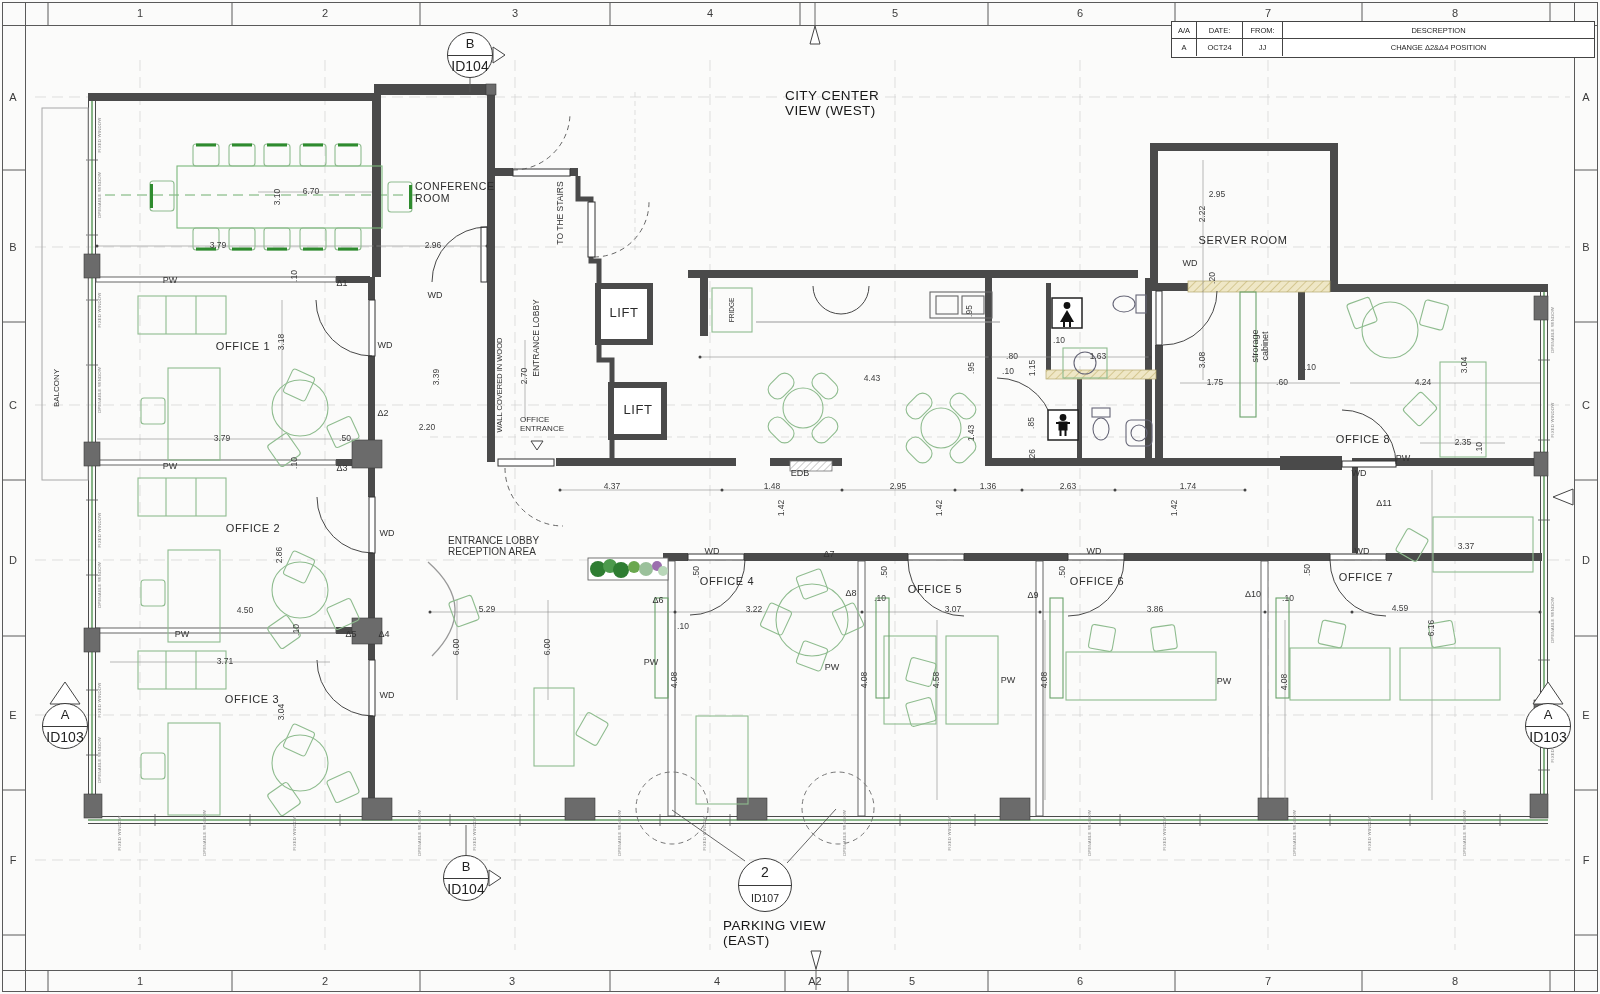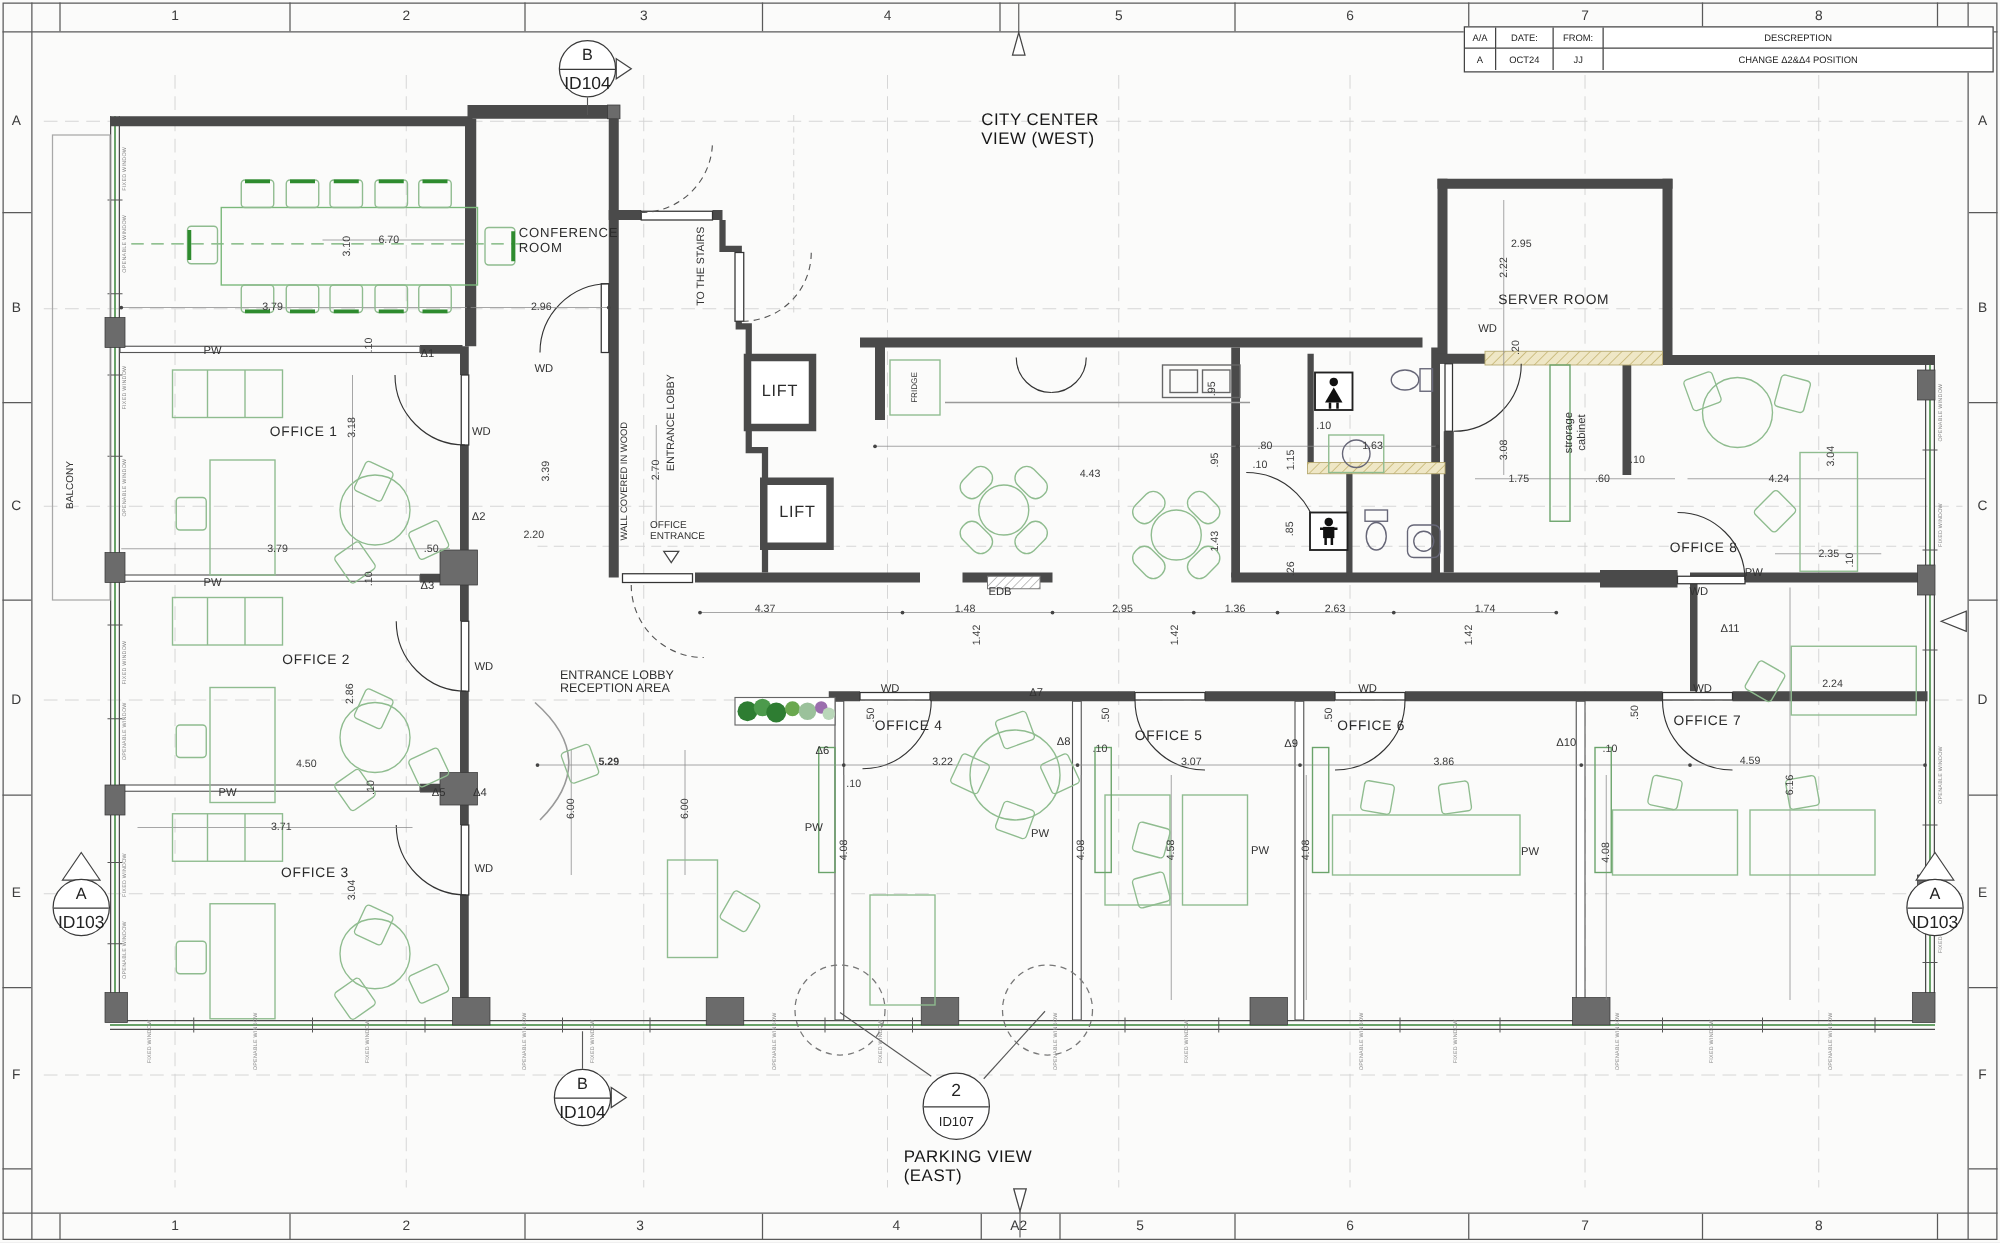--- a/index.html
+++ b/index.html
@@ -512,21 +512,21 @@
       <span class="anno dim" style="left: 345px; top: 439px; transform: translate(-50%, -50%);">.50</span>
       <span class="anno dim" style="left: 295px; top: 463px; transform: translate(-50%, -50%) rotate(-90deg);">.10</span>
       <span class="anno dim" style="left: 280px; top: 555px; transform: translate(-50%, -50%) rotate(-90deg);">2.86</span>
       <span class="anno dim" style="left: 245px; top: 611px; transform: translate(-50%, -50%);">4.50</span>
       <span class="anno dim" style="left: 297px; top: 630px; transform: translate(-50%, -50%) rotate(-90deg);">.10</span>
       <span class="anno dim" style="left: 225px; top: 662px; transform: translate(-50%, -50%);">3.71</span>
       <span class="anno dim" style="left: 282px; top: 712px; transform: translate(-50%, -50%) rotate(-90deg);">3.04</span>
       <span class="anno dim" style="left: 427px; top: 428px; transform: translate(-50%, -50%);">2.20</span>
       <span class="anno dim" style="left: 525px; top: 376px; transform: translate(-50%, -50%) rotate(-90deg);">2.70</span>
       <span class="anno dim" style="left: 437px; top: 377px; transform: translate(-50%, -50%) rotate(-90deg);">3.39</span>
-      <span class="anno dim" style="left: 487px; top: 610px; transform: translate(-50%, -50%); font-weight: bold;">5.29</span>
+      <span class="anno dim" style="left: 487px; top: 610px; transform: translate(-50%, -50%);">5.29</span>
       <span class="anno dim" style="left: 457px; top: 647px; transform: translate(-50%, -50%) rotate(-90deg);">6.00</span>
       <span class="anno dim" style="left: 548px; top: 647px; transform: translate(-50%, -50%) rotate(-90deg);">6.00</span>
       <span class="anno dim" style="left: 612px; top: 487px; transform: translate(-50%, -50%);">4.37</span>
       <span class="anno dim" style="left: 772px; top: 487px; transform: translate(-50%, -50%);">1.48</span>
       <span class="anno dim" style="left: 898px; top: 487px; transform: translate(-50%, -50%);">2.95</span>
       <span class="anno dim" style="left: 988px; top: 487px; transform: translate(-50%, -50%);">1.36</span>
       <span class="anno dim" style="left: 1068px; top: 487px; transform: translate(-50%, -50%);">2.63</span>
       <span class="anno dim" style="left: 1188px; top: 487px; transform: translate(-50%, -50%);">1.74</span>
       <span class="anno dim" style="left: 782px; top: 508px; transform: translate(-50%, -50%) rotate(-90deg);">1.42</span>
       <span class="anno dim" style="left: 940px; top: 508px; transform: translate(-50%, -50%) rotate(-90deg);">1.42</span>
@@ -546,21 +546,21 @@
       <span class="anno dim" style="left: 1203px; top: 214px; transform: translate(-50%, -50%) rotate(-90deg);">2.22</span>
       <span class="anno dim" style="left: 1213px; top: 278px; transform: translate(-50%, -50%) rotate(-90deg);">.20</span>
       <span class="anno dim" style="left: 1203px; top: 360px; transform: translate(-50%, -50%) rotate(-90deg);">3.08</span>
       <span class="anno dim" style="left: 1215px; top: 383px; transform: translate(-50%, -50%);">1.75</span>
       <span class="anno dim" style="left: 1282px; top: 383px; transform: translate(-50%, -50%);">.60</span>
       <span class="anno dim" style="left: 1310px; top: 368px; transform: translate(-50%, -50%);">.10</span>
       <span class="anno dim" style="left: 1423px; top: 383px; transform: translate(-50%, -50%);">4.24</span>
       <span class="anno dim" style="left: 1465px; top: 365px; transform: translate(-50%, -50%) rotate(-90deg);">3.04</span>
       <span class="anno dim" style="left: 1463px; top: 443px; transform: translate(-50%, -50%);">2.35</span>
       <span class="anno dim" style="left: 1480px; top: 448px; transform: translate(-50%, -50%) rotate(-90deg);">.10</span>
-      <span class="anno dim" style="left: 1466px; top: 547px; transform: translate(-50%, -50%);">2.24</span>
+      <span class="anno dim" style="left: 1466px; top: 547px; transform: translate(-50%, -50%);">3.37</span>
       <span class="anno dim" style="left: 1308px; top: 570px; transform: translate(-50%, -50%) rotate(-90deg);">.50</span>
       <span class="anno dim" style="left: 754px; top: 610px; transform: translate(-50%, -50%);">3.22</span>
       <span class="anno dim" style="left: 683px; top: 627px; transform: translate(-50%, -50%);">.10</span>
       <span class="anno dim" style="left: 697px; top: 572px; transform: translate(-50%, -50%) rotate(-90deg);">.50</span>
       <span class="anno dim" style="left: 880px; top: 599px; transform: translate(-50%, -50%);">.10</span>
       <span class="anno dim" style="left: 953px; top: 610px; transform: translate(-50%, -50%);">3.07</span>
       <span class="anno dim" style="left: 885px; top: 572px; transform: translate(-50%, -50%) rotate(-90deg);">.50</span>
       <span class="anno dim" style="left: 1063px; top: 572px; transform: translate(-50%, -50%) rotate(-90deg);">.50</span>
       <span class="anno dim" style="left: 1155px; top: 610px; transform: translate(-50%, -50%);">3.86</span>
       <span class="anno dim" style="left: 1288px; top: 599px; transform: translate(-50%, -50%);">.10</span>

